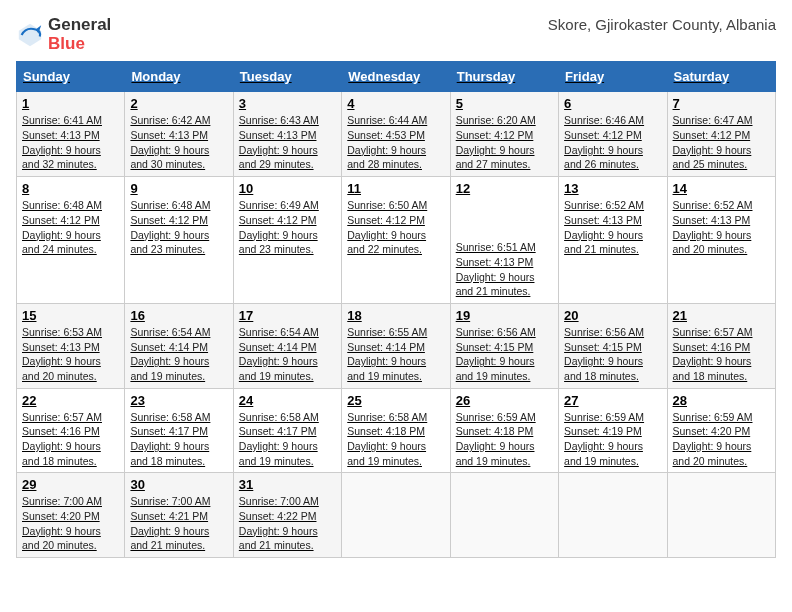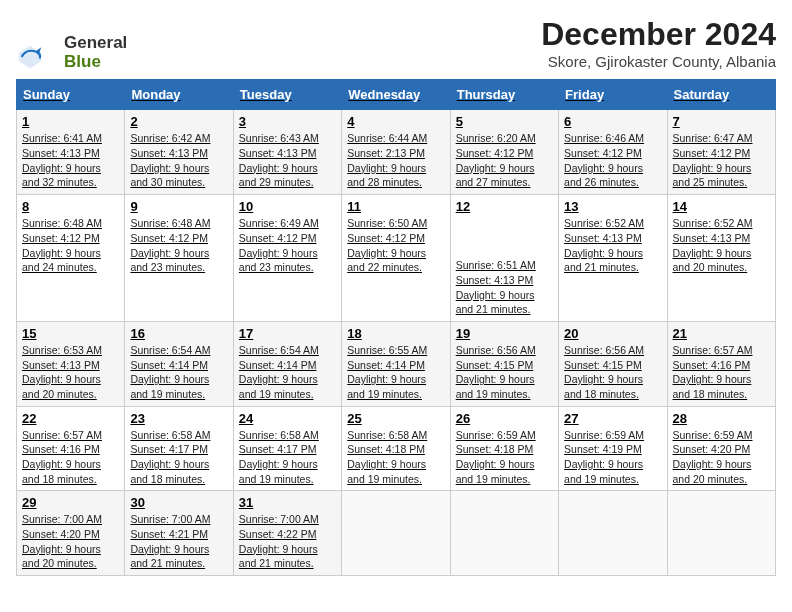--- a/index.html
+++ b/index.html
@@ -11,38 +11,37 @@
       padding: 16px;
     }
     .header-area {
       display: flex;
       justify-content: space-between;
       align-items: flex-start;
       margin-bottom: 8px;
     }
     .logo {
       display: flex;
-      align-items: flex-end;
-      gap: 20px;
-      margin-top: 18px;
+      align-items: center;
+      gap: 4px;
     }
     .logo-text {
       display: flex;
       flex-direction: column;
       line-height: 1.1;
     }
     .logo-general {
       font-size: 17px;
       font-weight: bold;
       color: #333;
     }
     .logo-blue {
       font-size: 17px;
       font-weight: bold;
-      color: #4d7c0f;
+      color: #ef4444;
     }
     .logo-icon {
       width: 28px;
       height: 28px;
     }
     .title-area {
       text-align: right;
     }
     .main-title {
       font-size: 32px;
@@ -107,21 +106,20 @@
       <polygon points="20,4 36,14 36,26 20,36 4,26 4,14" fill="#1a6fc4" opacity="0.15"></polygon>
       <path d="M8,20 Q14,8 28,12 Q36,14 34,22" stroke="#1a6fc4" stroke-width="3" fill="none"></path>
       <path d="M28,12 L36,6 L32,18 Z" fill="#1a6fc4"></path>
     </svg>
     <div class="logo-text">
       <span class="logo-general">General</span>
       <span class="logo-blue">Blue</span>
     </div>
   </div>
   <div class="title-area">
-    <div class="main-title">December 2024</div>
     <div class="subtitle">Skore, Gjirokaster County, Albania</div>
   </div>
 </div>
 
 <table class="calendar-table">
   <thead>
     <tr id="header-row">
         <th>Sunday</th>
         <th>Monday</th>
         <th>Tuesday</th>
@@ -147,21 +145,21 @@
         </td>
         <td>
           <span class="day-number">3</span>
           <div class="day-detail" style="white-space: pre-line;">Sunrise: 6:43 AM
 Sunset: 4:13 PM
 Daylight: 9 hours and 29 minutes.</div>
         </td>
         <td>
           <span class="day-number">4</span>
           <div class="day-detail" style="white-space: pre-line;">Sunrise: 6:44 AM
-Sunset: 2:13 PM
+Sunset: 4:53 PM
 Daylight: 9 hours and 28 minutes.</div>
         </td>
         <td>
           <span class="day-number">5</span>
           <div class="day-detail" style="white-space: pre-line;">Sunrise: 6:20 AM
 Sunset: 4:12 PM
 Daylight: 9 hours and 27 minutes.</div>
         </td>
         <td>
           <span class="day-number">6</span>

